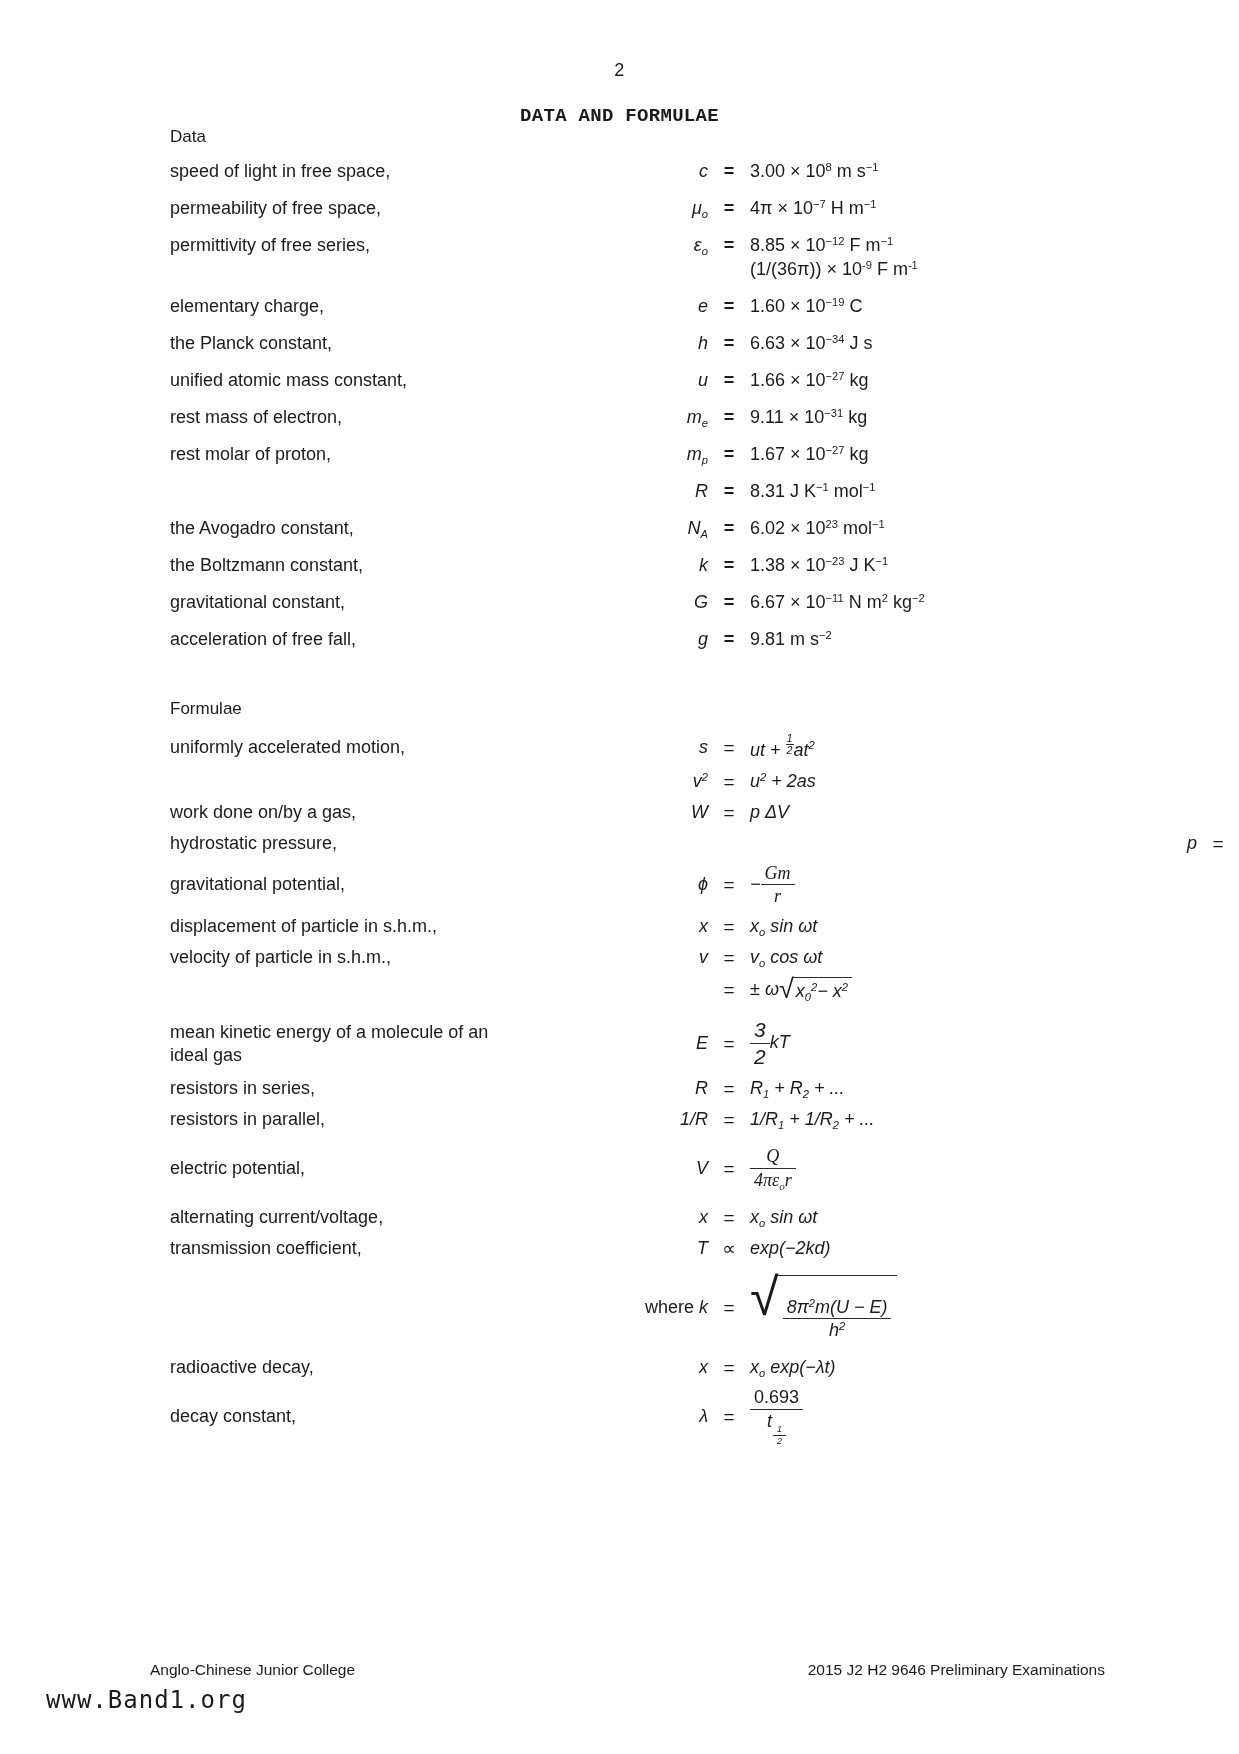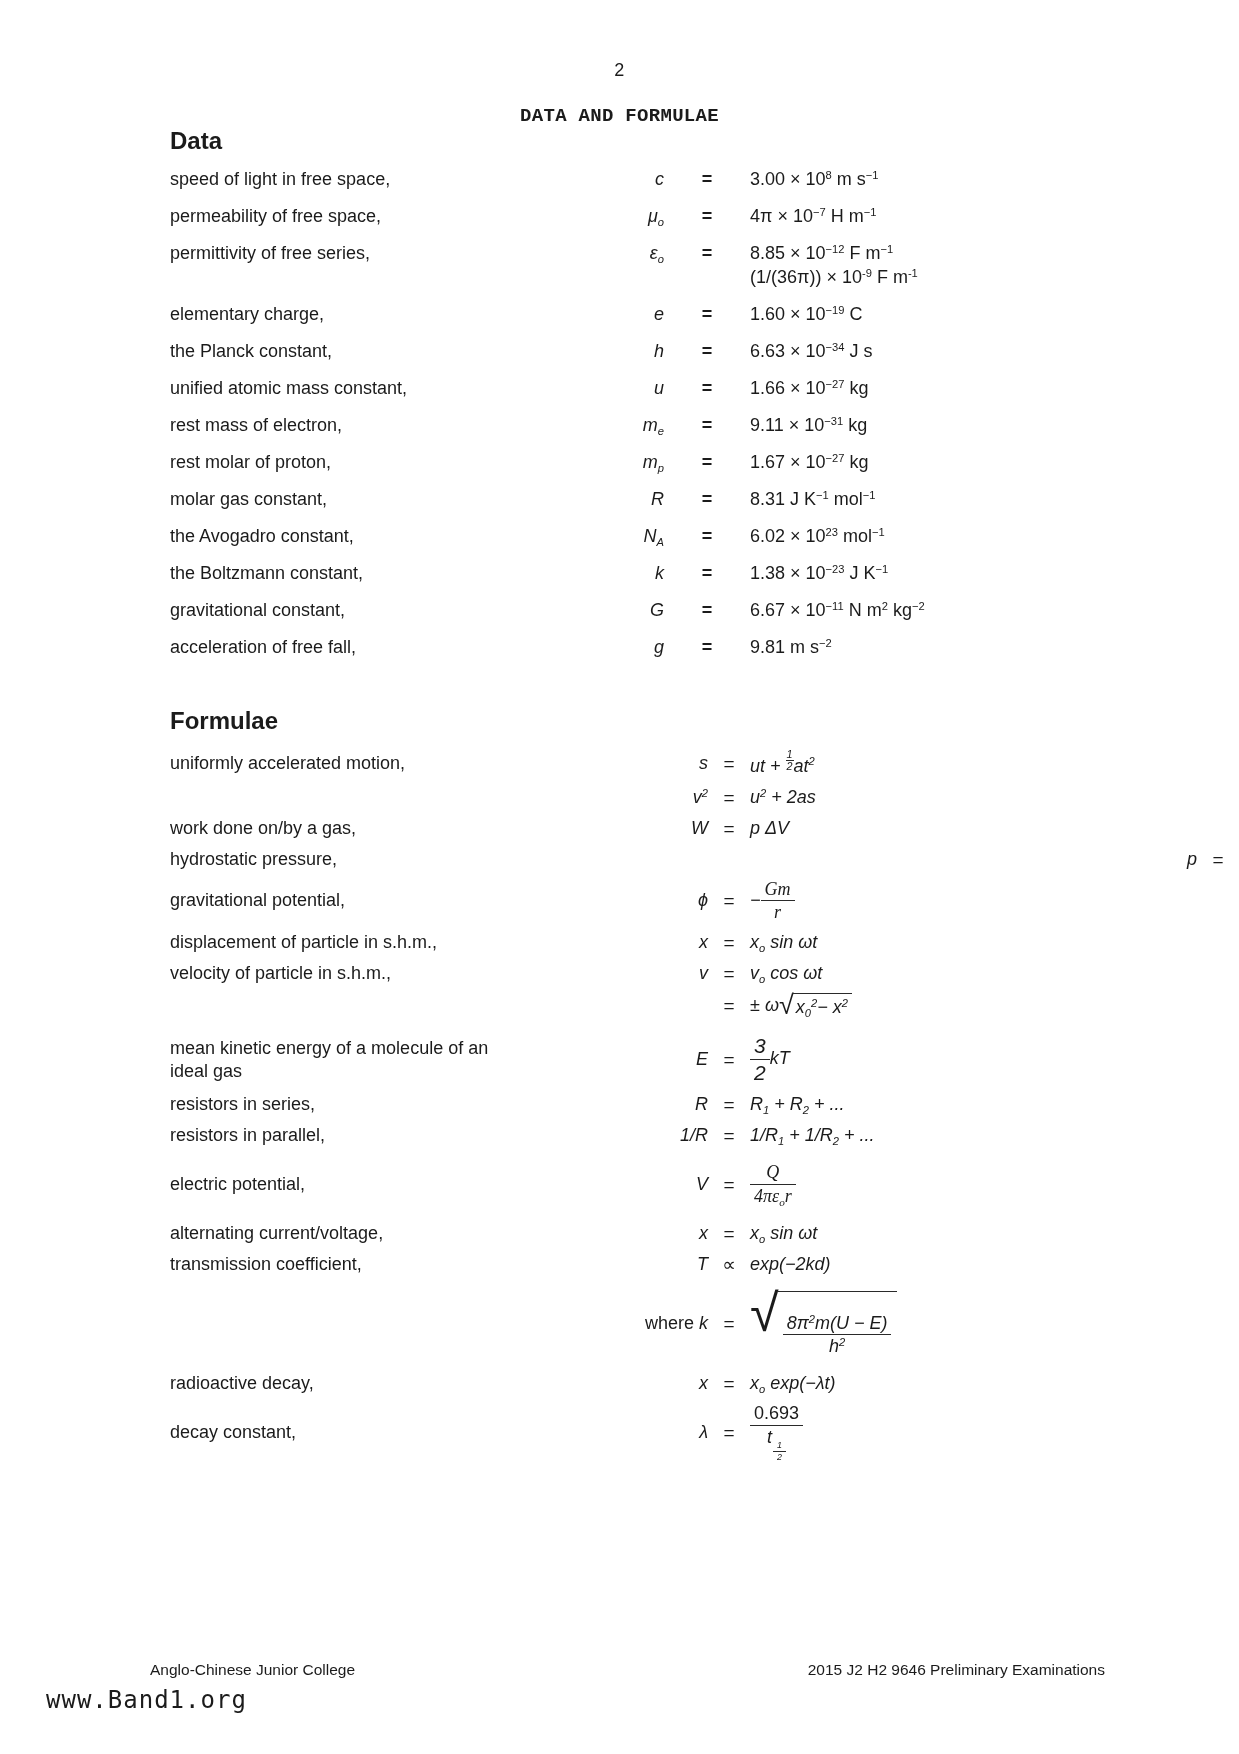--- a/index.html
+++ b/index.html
@@ -1,25 +1,25 @@
 <!DOCTYPE html>
 <html><head>
 <meta charset="utf-8">
 <style>
   html,body{margin:0;padding:0;background:#ffffff;}
   body{font-family:"Liberation Sans",sans-serif;color:#1b1b1b;}
   .page{position:relative;width:1239px;height:1754px;background:#fff;box-sizing:border-box;
         padding-top:60px;overflow:hidden;}
   .page-number{text-align:center;font-size:18px;margin-bottom:24px;letter-spacing:.5px;}
   .doc-title{text-align:center;font-weight:bold;font-size:19px;letter-spacing:.3px;font-family:Liberation Mono, monospace;}
-  .sec-heading{font-size:24px;font-weight:bold;margin:0 16px 12px 170px;}
+  .sec-heading{font-size:17px;font-weight:normal;margin:0 16px 12px 170px;}
   .formulae-heading{margin-top:48px;margin-bottom:14px;}
   .rows{width:100%;}
   .row{display:flex;padding-left:170px;box-sizing:border-box;font-size:18px;}
-  .data .row{align-items:flex-start;line-height:24px;margin-bottom:13px;gap:22px;}
+  .data .row{align-items:flex-start;line-height:24px;margin-bottom:13px;}
   .formulae .row{align-items:center;line-height:23px;margin-bottom:8px;}
   .row.gap{margin-top:15px;}
   .lbl{flex:0 0 380px;padding-right:6px;box-sizing:border-box;}
   .sym{flex:1 1 auto;text-align:right;font-style:italic;white-space:nowrap;}
   .rel{flex:0 0 42px;text-align:center;font-weight:bold;font-style:normal;}
   .formulae .rel{font-weight:normal;font-size:19px;}
   .val{flex:0 0 489px;}
   .formulae .val{font-style:italic;}
   .up{font-style:normal;}
   sub,sup{font-size:0.62em;line-height:0;}
@@ -100,21 +100,20 @@
           <span class="rel">=</span>
           <span class="val">9.11 × 10<sup>−31</sup> kg</span>
         </div>
         <div class="row">
           <span class="lbl">rest molar of proton,</span>
           <span class="sym">m<sub>p</sub></span>
           <span class="rel">=</span>
           <span class="val">1.67 × 10<sup>−27</sup> kg</span>
         </div>
         <div class="row">
-          <span class="lbl">molar gas constant,</span>
           <span class="sym">R</span>
           <span class="rel">=</span>
           <span class="val">8.31 J K<sup>−1</sup> mol<sup>−1</sup></span>
         </div>
         <div class="row">
           <span class="lbl">the Avogadro constant,</span>
           <span class="sym">N<sub>A</sub></span>
           <span class="rel">=</span>
           <span class="val">6.02 × 10<sup>23</sup> mol<sup>−1</sup></span>
         </div>

